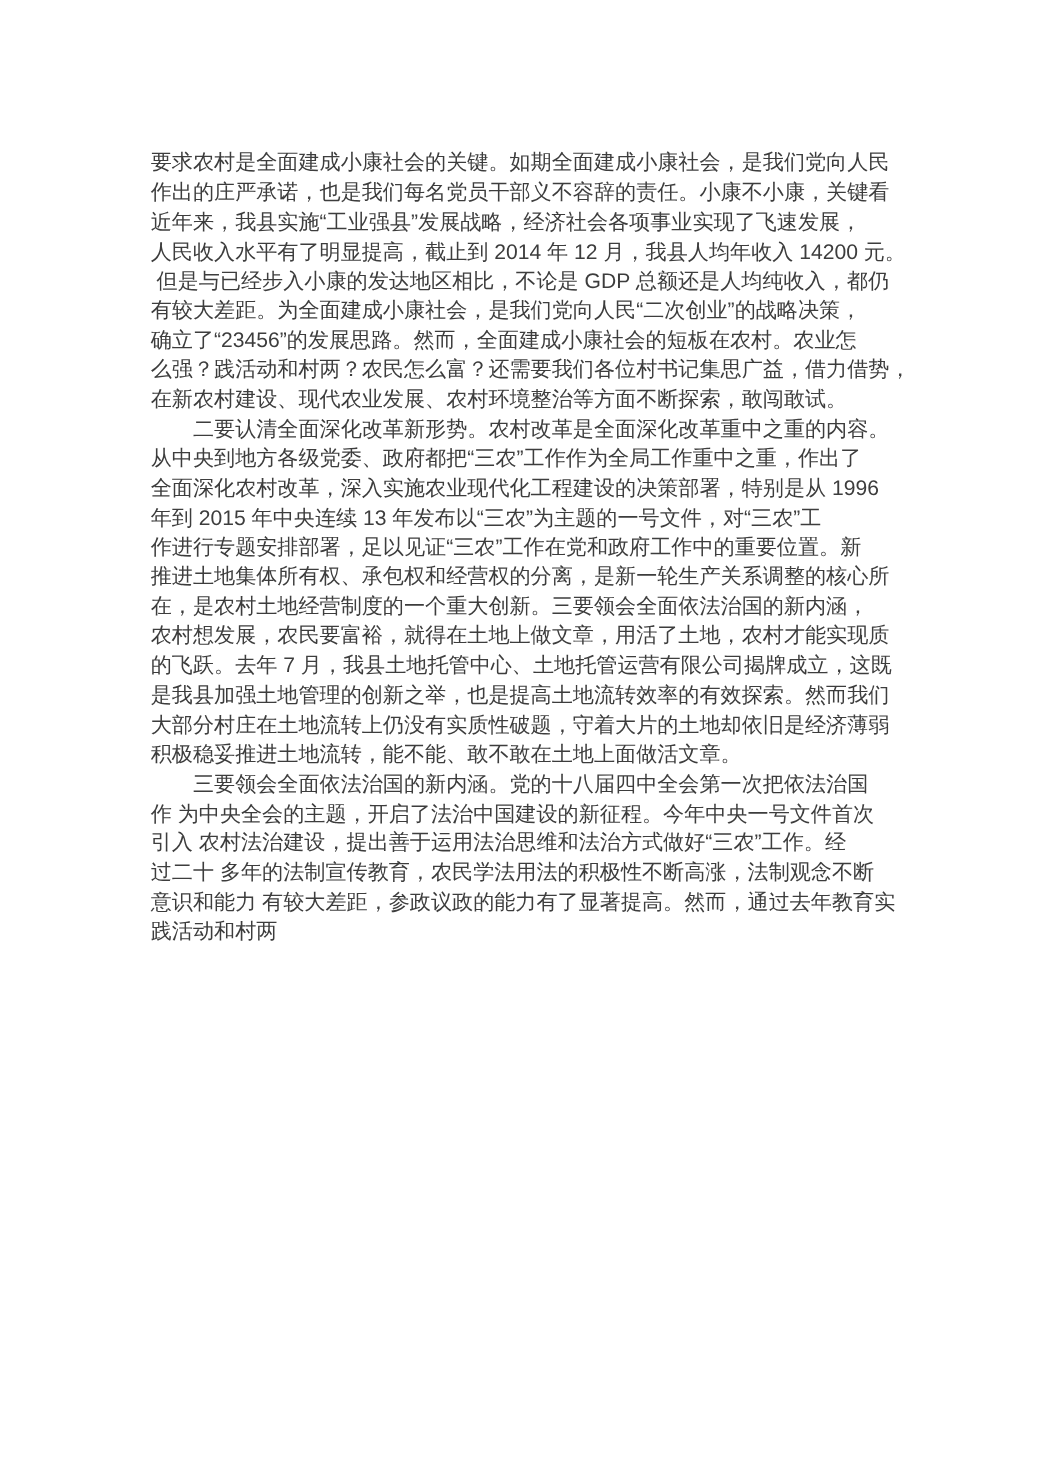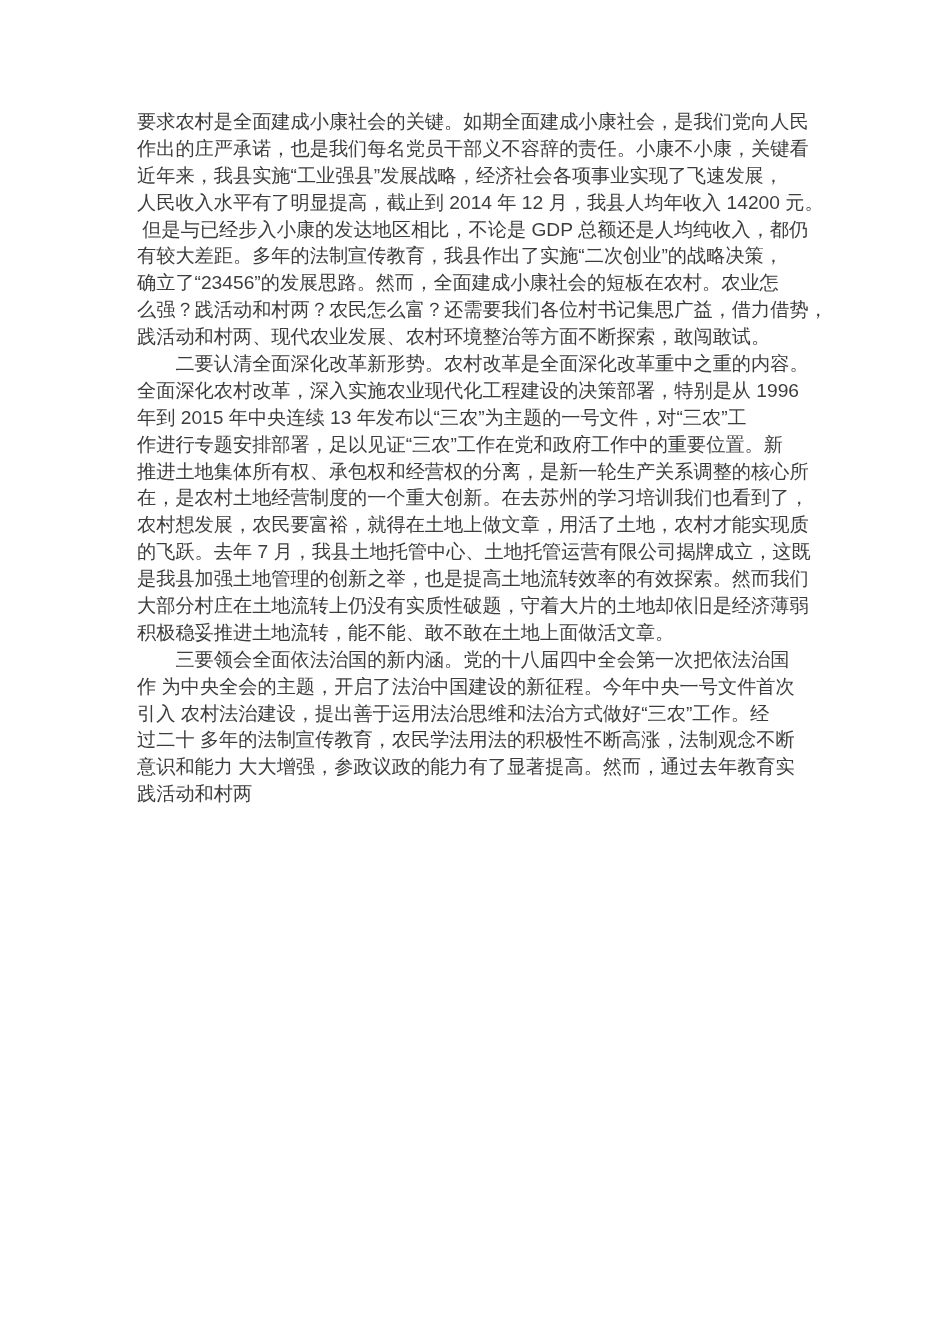--- a/index.html
+++ b/index.html
@@ -11,21 +11,21 @@
     position: relative;
     width: 950px;
     height: 1344px;
     background: #ffffff;
     overflow: hidden;
     font-family: "Liberation Sans", "DejaVu Sans", sans-serif;
   }
   .text-block {
     position: absolute;
     left: 137px;
-    top: 109px;
+    top: 136px;
     width: 690px;
     color: #3d3d3d;
     font-size: 19.2px;
     line-height: 26.9px;
     font-weight: 400;
   }
   .paragraph {
     margin: 0;
     padding: 0;
   }
@@ -39,40 +39,41 @@
 <body>
 
 <div class="page">
   <div class="text-block" style="color: rgb(61, 61, 61);">
       <div class="paragraph">
         <div class="line">要求农村是全面建成小康社会的关键。如期全面建成小康社会，是我们党向人民</div>
         <div class="line">作出的庄严承诺，也是我们每名党员干部义不容辞的责任。小康不小康，关键看</div>
         <div class="line">近年来，我县实施“工业强县”发展战略，经济社会各项事业实现了飞速发展，</div>
         <div class="line">人民收入水平有了明显提高，截止到 2014 年 12 月，我县人均年收入 14200 元。</div>
         <div class="line"> 但是与已经步入小康的发达地区相比，不论是 GDP 总额还是人均纯收入，都仍</div>
-        <div class="line">有较大差距。多年的法制宣传教育，我县作出了实施“二次创业”的战略决策，</div>
+        <div class="line">有较大差距。为全面建成小康社会，是我们党向人民“二次创业”的战略决策，</div>
         <div class="line">确立了“23456”的发展思路。然而，全面建成小康社会的短板在农村。农业怎</div>
         <div class="line">么强？践活动和村两？农民怎么富？还需要我们各位村书记集思广益，借力借势，</div>
-        <div class="line">践活动和村两、现代农业发展、农村环境整治等方面不断探索，敢闯敢试。</div>
+        <div class="line">在新农村建设、现代农业发展、农村环境整治等方面不断探索，敢闯敢试。</div>
       </div>
       <div class="paragraph">
         <div class="line">　　二要认清全面深化改革新形势。农村改革是全面深化改革重中之重的内容。</div>
+        <div class="line">从中央到地方各级党委、政府都把“三农”工作作为全局工作重中之重，作出了</div>
         <div class="line">全面深化农村改革，深入实施农业现代化工程建设的决策部署，特别是从 1996</div>
         <div class="line">年到 2015 年中央连续 13 年发布以“三农”为主题的一号文件，对“三农”工</div>
         <div class="line">作进行专题安排部署，足以见证“三农”工作在党和政府工作中的重要位置。新</div>
         <div class="line">推进土地集体所有权、承包权和经营权的分离，是新一轮生产关系调整的核心所</div>
-        <div class="line">在，是农村土地经营制度的一个重大创新。在去苏州的学习培训我们也看到了，</div>
+        <div class="line">在，是农村土地经营制度的一个重大创新。三要领会全面依法治国的新内涵，</div>
         <div class="line">农村想发展，农民要富裕，就得在土地上做文章，用活了土地，农村才能实现质</div>
         <div class="line">的飞跃。去年 7 月，我县土地托管中心、土地托管运营有限公司揭牌成立，这既</div>
         <div class="line">是我县加强土地管理的创新之举，也是提高土地流转效率的有效探索。然而我们</div>
         <div class="line">大部分村庄在土地流转上仍没有实质性破题，守着大片的土地却依旧是经济薄弱</div>
         <div class="line">积极稳妥推进土地流转，能不能、敢不敢在土地上面做活文章。</div>
       </div>
       <div class="paragraph">
         <div class="line">　　三要领会全面依法治国的新内涵。党的十八届四中全会第一次把依法治国</div>
         <div class="line">作 为中央全会的主题，开启了法治中国建设的新征程。今年中央一号文件首次</div>
         <div class="line">引入 农村法治建设，提出善于运用法治思维和法治方式做好“三农”工作。经</div>
         <div class="line">过二十 多年的法制宣传教育，农民学法用法的积极性不断高涨，法制观念不断</div>
-        <div class="line">意识和能力 大大增强，参政议政的能力有了显著提高。然而，通过去年教育实</div>
+        <div class="line">意识和能力 有较大差距，参政议政的能力有了显著提高。然而，通过去年教育实</div>
         <div class="line">践活动和村两</div>
       </div>
     </div>
 </div>
 
 </body></html>

